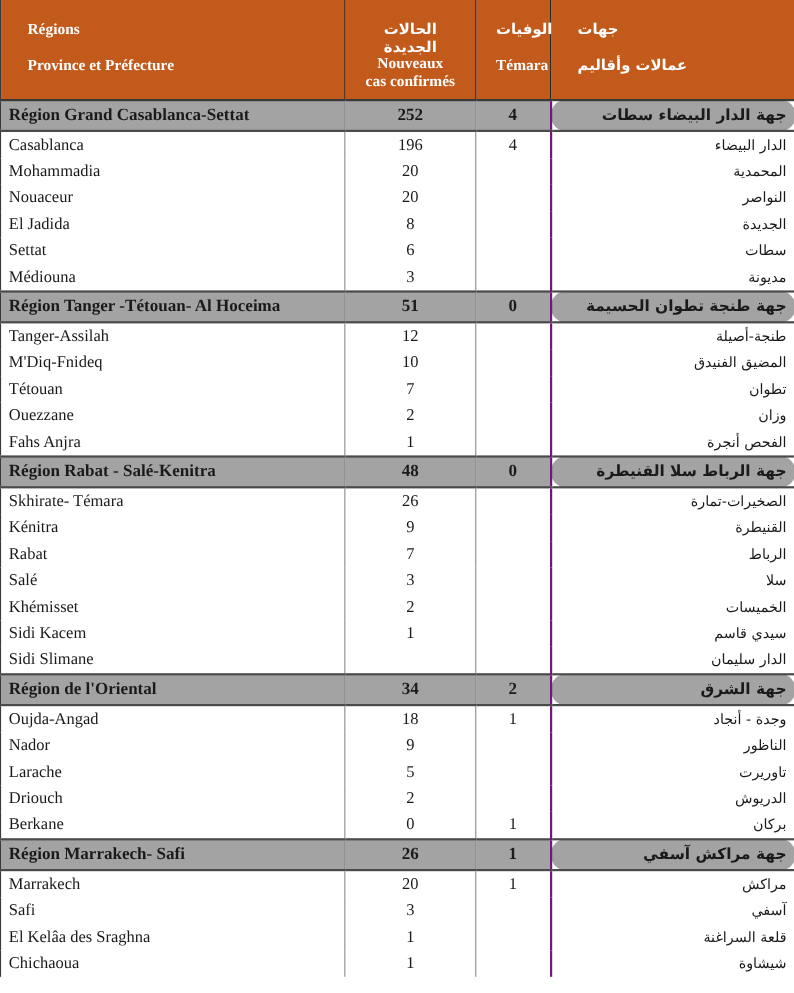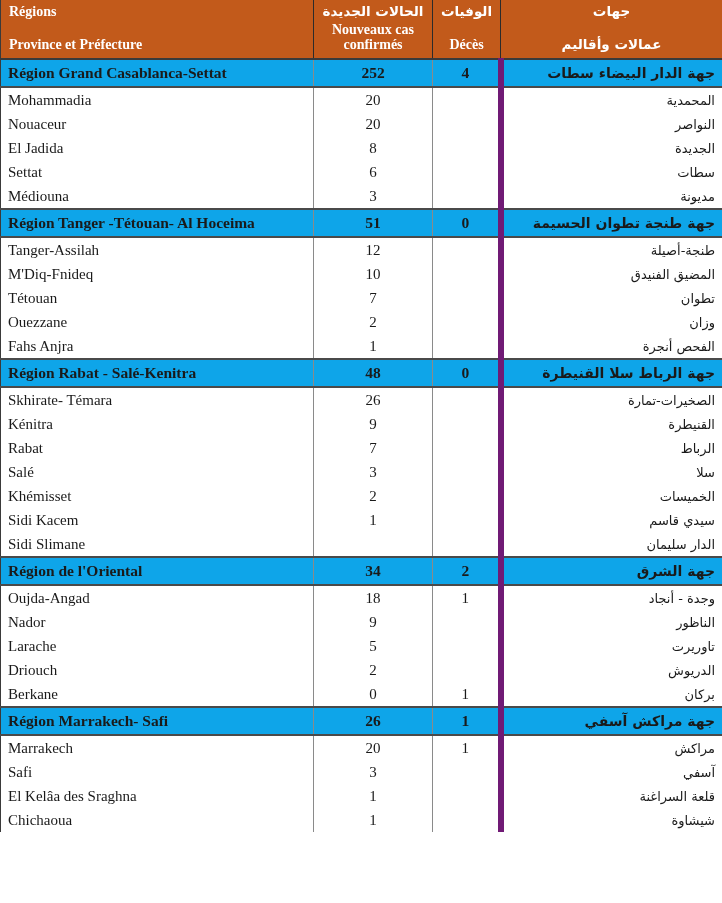--- a/index.html
+++ b/index.html
@@ -24,21 +24,21 @@
   col.c-prov   { width: 313px; }
   col.c-cases  { width: 119px; }
   col.c-deaths { width: 68px;  }
   col.c-ar     { width: 222px; }
 
   
   thead th {
     background: #C25A1B;
     color: #ffffff;
     font-weight: bold;
-    padding: 0;
+    padding: 16px;
     border-left: 1px solid #2b2b2b;
     border-right: 1px solid #2b2b2b;
     border-bottom: 2px solid #3a3a3a;
     vertical-align: top;
     height: 58px;
   }
   thead th.first { border-left: 1px solid #3a3a3a; }
   thead th.last  { border-right: 1px solid #3a3a3a; }
 
   .hdr-stack {
@@ -54,21 +54,21 @@
     line-height: 1.15;
     font-family: "DejaVu Sans", "Liberation Sans", sans-serif;
     font-weight: bold;
   }
   .hdr-fr {
     font-size: 14px;
     line-height: 1.12;
     font-weight: bold;
   }
   .hdr-left  { text-align: left;  }
-  .hdr-right { text-align: center; }
+  .hdr-right { text-align: left; }
   .hdr-ctr   { text-align: center; }
 
   .hdr-stack.ctr { padding-left: 2px; padding-right: 2px; }
 
   
   tbody td {
     border-left: 1px solid #8a8a8a;
     border-right: 1px solid #8a8a8a;
     padding: 0 7px;
     height: 24px;
@@ -82,25 +82,25 @@
   tbody td.c-deaths { text-align: center; }
   tbody td.c-ar {
     text-align: right;
     direction: rtl;
     font-family: "DejaVu Sans", "Liberation Sans", sans-serif;
     font-size: 13px;
   }
 
   tbody td.edge-l { border-left: 1px solid #3a3a3a; }
   tbody td.edge-r { border-right: 1px solid #3a3a3a; }
-  tbody td.thick-l { border-left: 6px solid #701a75; }
+  tbody td.thick-l { border-left: 2px solid #701a75; border-radius: 13px; }
 
   
   tr.region-row > td {
-    background: #0ea5e9;
+    background: #a3a3a3;
     font-weight: bold;
     border-top: 2px solid #4a4a4a;
     border-bottom: 2px solid #4a4a4a;
     height: 26px;
     font-size: 15.5px;
   }
   tr.region-row > td.c-ar { font-size: 14px; }
 </style>
 </head>
 <body>
@@ -122,39 +122,45 @@
       </th>
       <th>
         <div class="hdr-stack ctr">
           <div class="hdr-ar hdr-ctr">الحالات الجديدة</div>
           <div class="hdr-fr hdr-ctr">Nouveaux cas confirmés</div>
         </div>
       </th>
       <th>
         <div class="hdr-stack ctr">
           <div class="hdr-ar hdr-ctr">الوفيات</div>
-          <div class="hdr-fr hdr-ctr">Décès</div>
+          <div class="hdr-fr hdr-ctr">Témara</div>
         </div>
       </th>
       <th class="last">
         <div class="hdr-stack">
           <div class="hdr-ar hdr-right">جهات</div>
           <div class="hdr-ar hdr-right">عمالات وأقاليم</div>
         </div>
       </th>
     </tr>
   </thead>
   <tbody id="table-body">
       <tr class="region-row">
         <td class="c-prov edge-l">Région Grand Casablanca-Settat</td>
         <td class="c-cases">252</td>
         <td class="c-deaths">4</td>
         <td class="c-ar thick-l edge-r">جهة الدار البيضاء سطات</td>
       </tr>
       <tr>
+        <td class="c-prov edge-l">Casablanca</td>
+        <td class="c-cases">196</td>
+        <td class="c-deaths">4</td>
+        <td class="c-ar thick-l edge-r">الدار البيضاء</td>
+      </tr>
+      <tr>
         <td class="c-prov edge-l">Mohammadia</td>
         <td class="c-cases">20</td>
         <td class="c-deaths"></td>
         <td class="c-ar thick-l edge-r">المحمدية</td>
       </tr>
       <tr>
         <td class="c-prov edge-l">Nouaceur</td>
         <td class="c-cases">20</td>
         <td class="c-deaths"></td>
         <td class="c-ar thick-l edge-r">النواصر</td>

